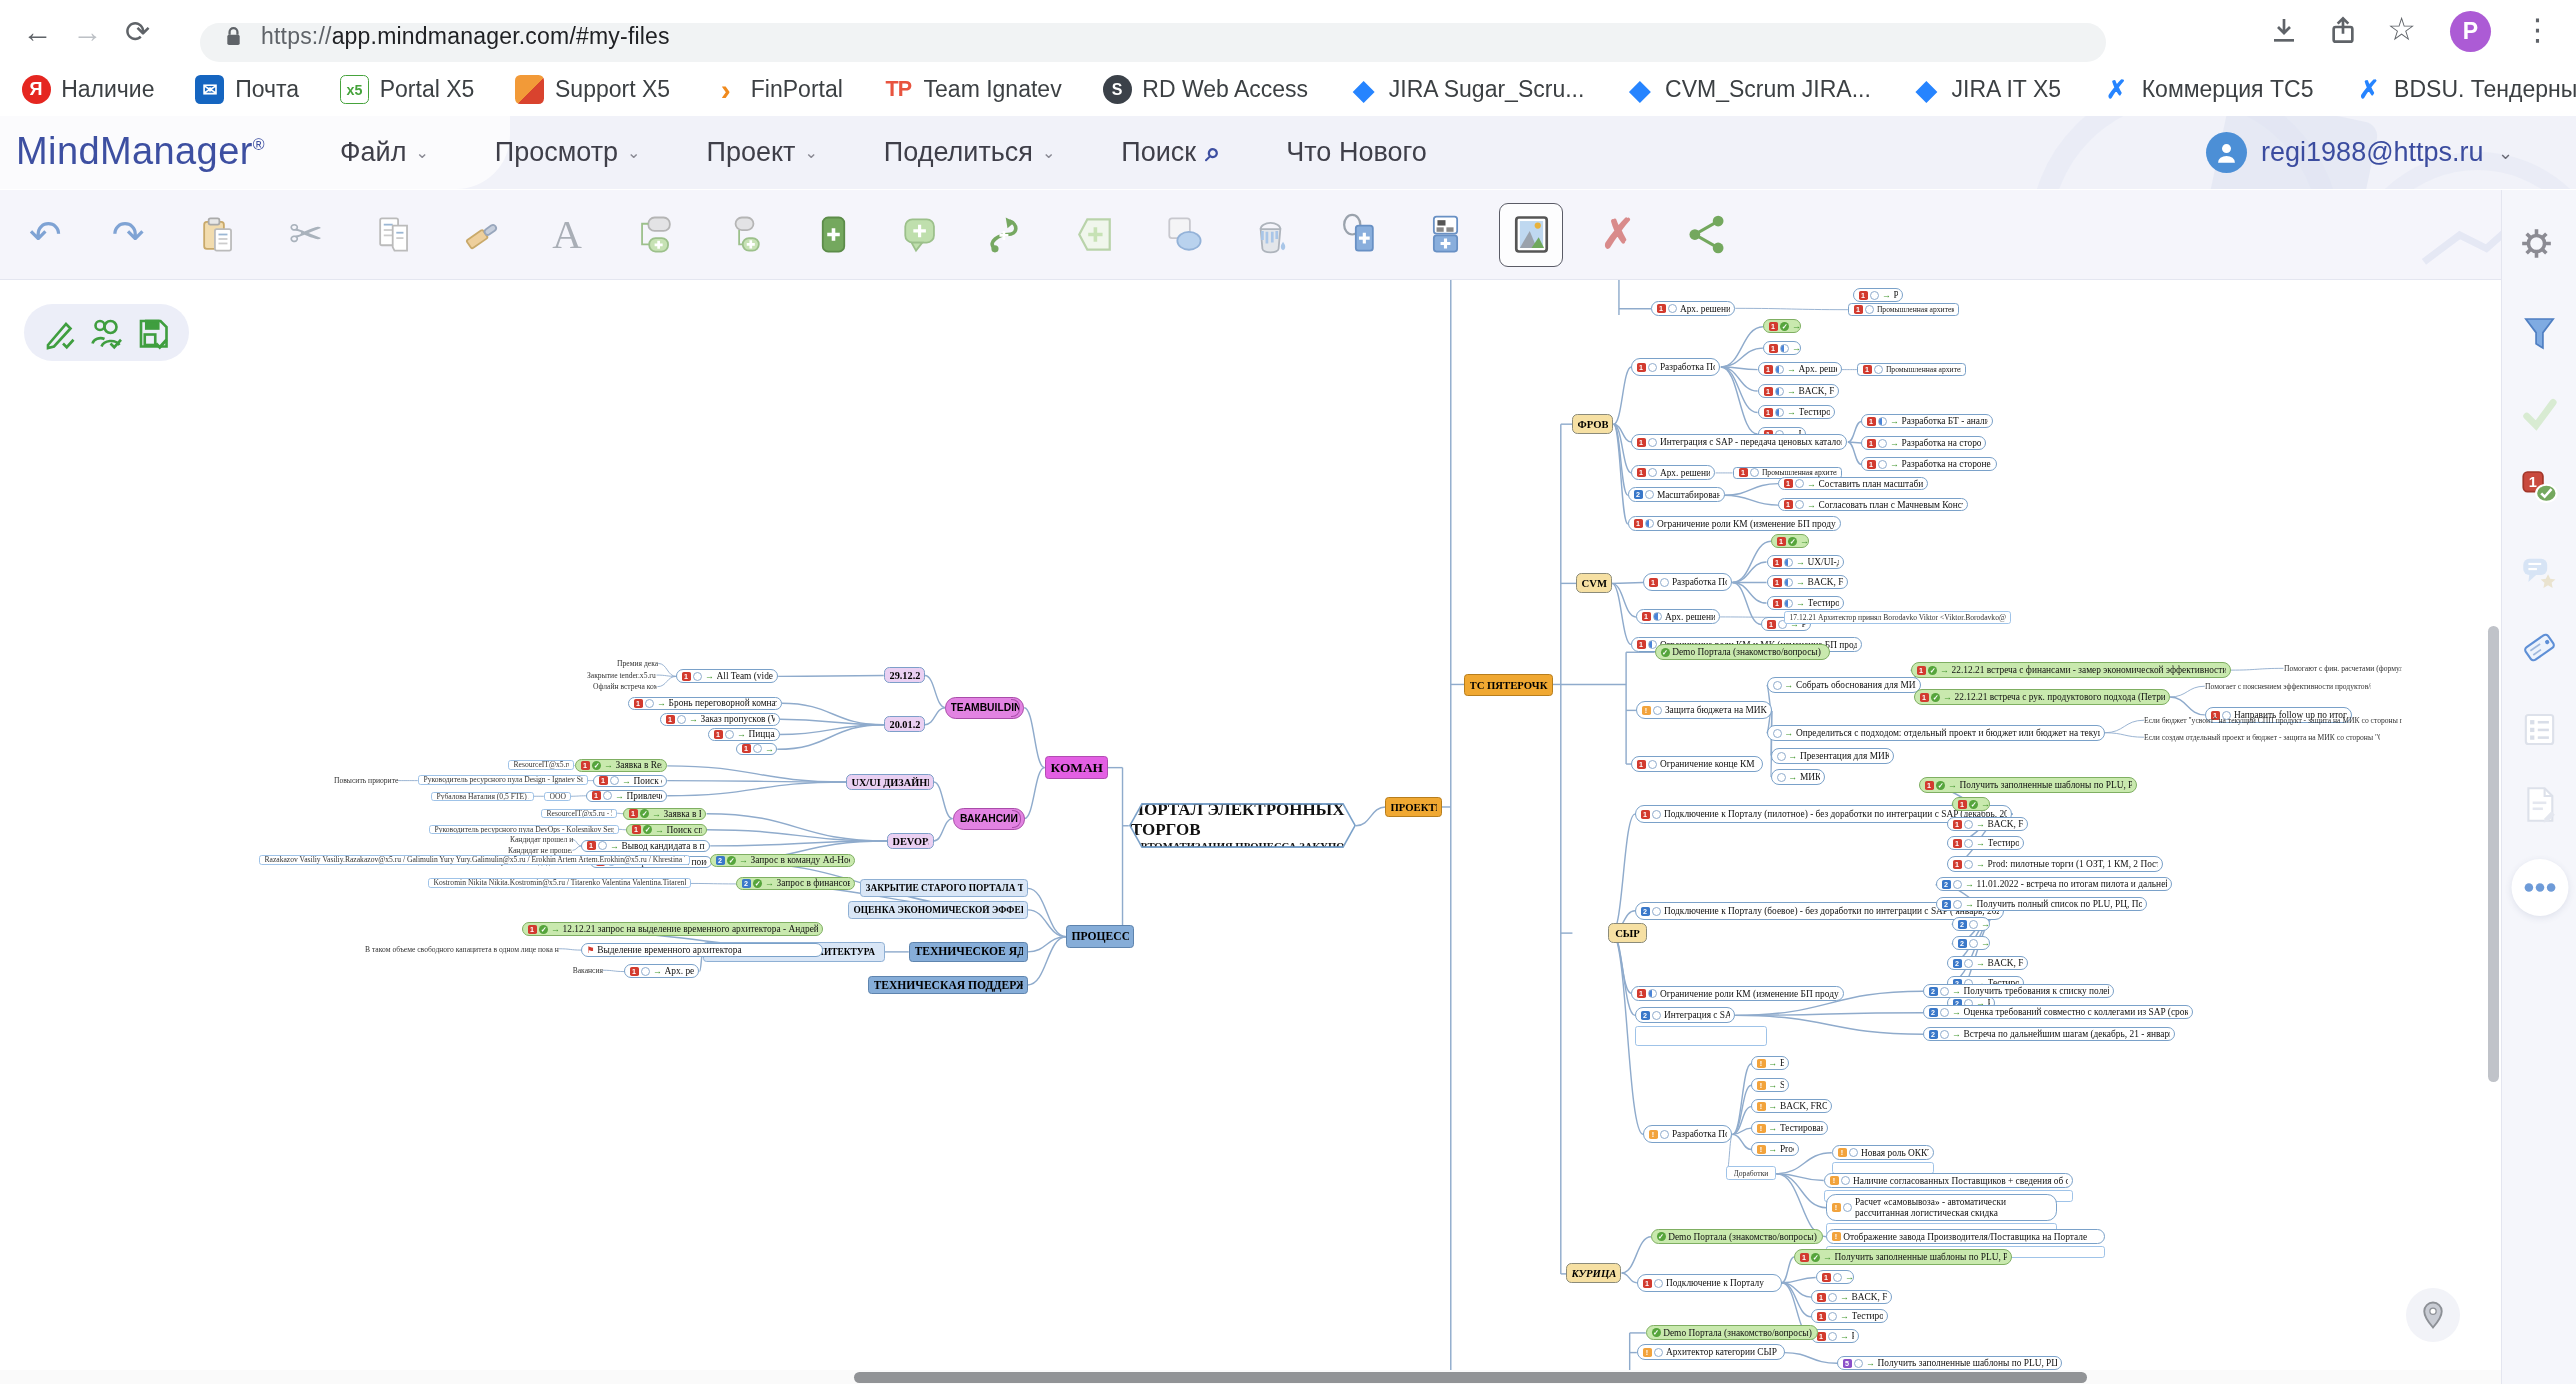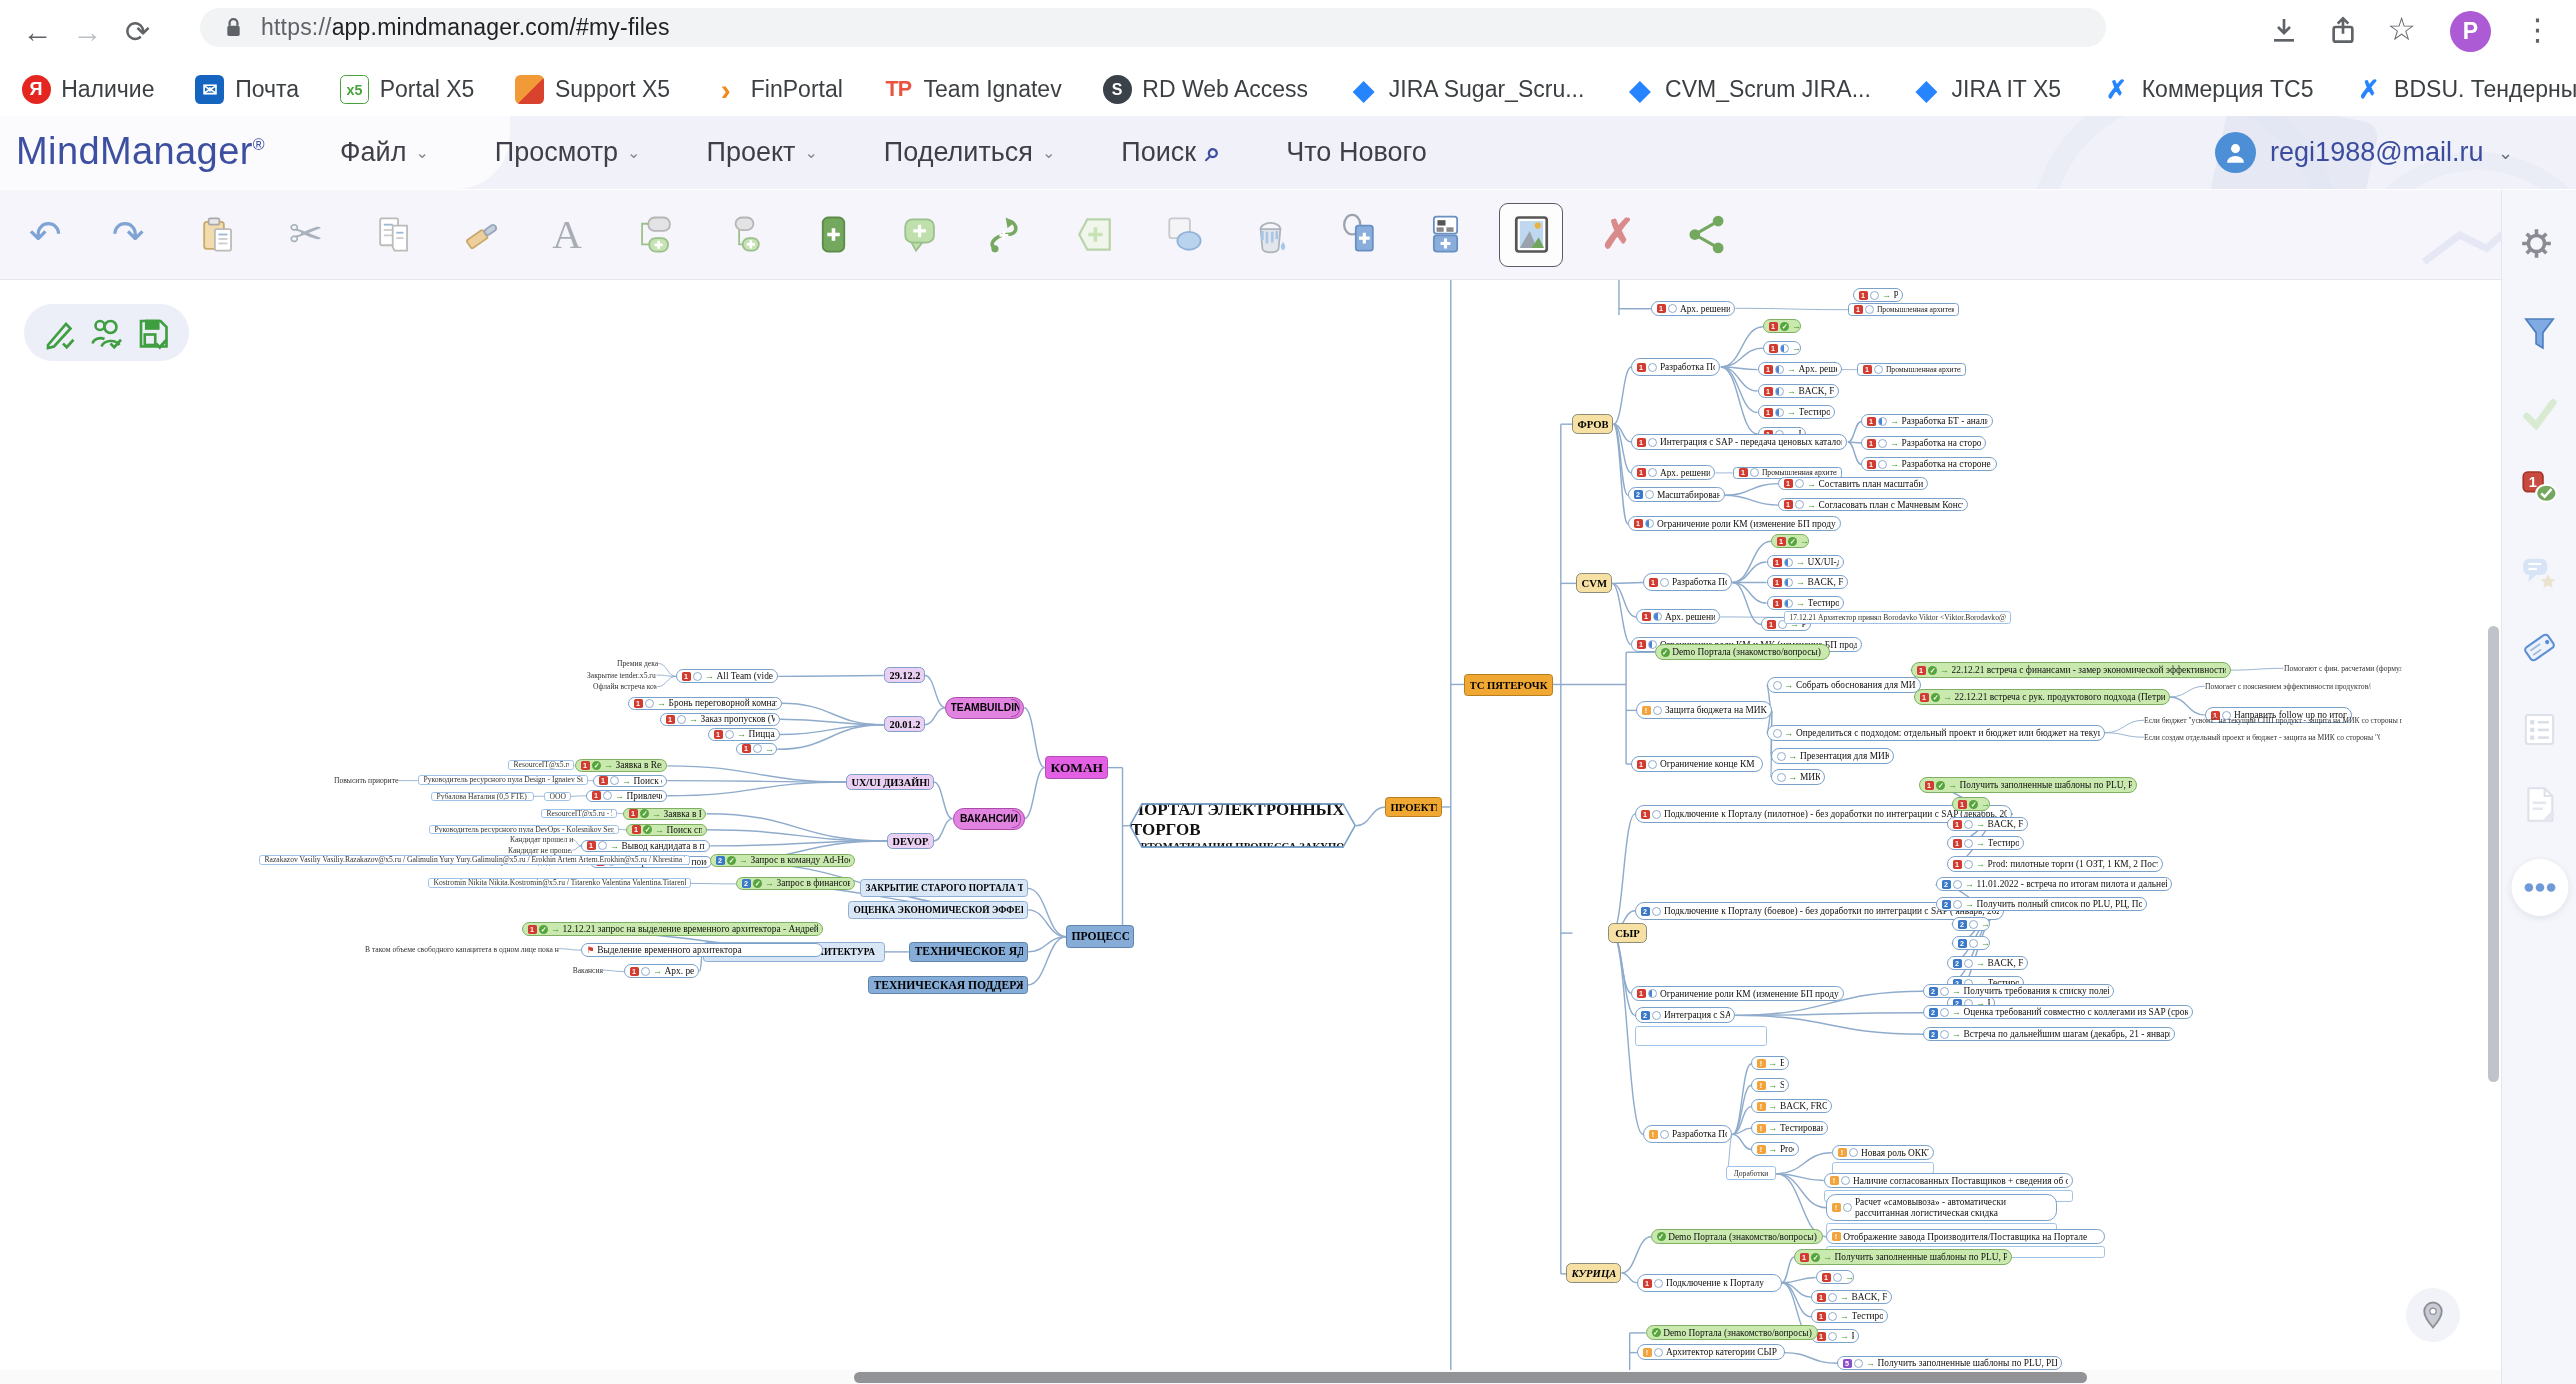--- a/index.html
+++ b/index.html
@@ -2,21 +2,21 @@
 <html style="font-size:14.3px"><head>
 <meta charset="utf-8">
 <style>
   html,body{margin:0;padding:0;width:2576px;height:1385px;overflow:hidden;background:#fff;
     font-family:"Liberation Sans",sans-serif;-webkit-font-smoothing:antialiased;position:relative}
   .abs{position:absolute}
   
   #browser-bar{left:0;top:0;width:2576px;height:63px;background:#fff;display:flex;align-items:center}
   .nav-btn{width:50px;height:50px;display:flex;align-items:center;justify-content:center;font-size:30px;color:#5f6368;border-radius:50%;flex:none}
   .nav-btn.dis{color:#bdc1c6}
-  #url-pill{left:200px;top:8px;width:1906px;height:39px;background:#f1f3f4;border-radius:19.7px;display:flex;align-items:center;padding-left:19.7px;box-sizing:border-box}
+  #url-pill{left:200px;top:23px;width:1906px;height:39px;background:#f1f3f4;border-radius:19.7px;display:flex;align-items:flex-start;padding-left:19.7px;box-sizing:border-box}
   #url-text{font-size:23px;color:#202124;margin-left:14.3px;letter-spacing:0.2px}
   #url-text .scheme{color:#5f6368}
   .chrome-ic{width:39px;height:39px;display:flex;align-items:center;justify-content:center}
   #avatar-p{width:41px;height:41px;border-radius:50%;background:#AC5BD5;color:#fff;font-size:23px;font-weight:bold;display:flex;align-items:center;justify-content:center}
   
   #bookmarks-bar{left:0;top:63px;width:2576px;height:54px;background:#fff;border-bottom:0.9px solid #ececec;display:flex;align-items:center;padding-left:21.5px;box-sizing:border-box}
   .bm{display:flex;align-items:center;margin-right:41px;flex:none;cursor:pointer}
   .bm .lbl{font-size:23px;color:#3c4043;margin-left:10.7px;white-space:nowrap}
   .fav{width:29px;height:29px;border-radius:5.4px;display:flex;align-items:center;justify-content:center;font-weight:bold;flex:none}
   .fav-yandex{background:#e52620;color:#fff;border-radius:50%;font-size:18px}
@@ -1063,21 +1063,21 @@
         <span>Что Нового</span>
       </div>
   </div>
   <div class="abs" id="user-box">
     <div id="user-avatar">
       <svg width="27" height="27" viewBox="0 0 48 48">
           <circle cx="24" cy="17" r="8" fill="#fff"></circle>
           <path d="M9 42 a15 12 0 0 1 30 0" fill="#fff"></path>
         </svg>
     </div>
-    <span id="user-email">regi1988@mail.ru</span>
+    <span id="user-email">regi1988@https.ru</span>
     <span id="user-chev">⌄</span>
   </div>
 </div>
 
 <div class="abs" id="toolbar">
   <div class="abs decor" style="left:2415px;top:9px;width:125px;height:81px">
     <svg width="125" height="81" viewBox="0 0 140 90">
         <path d="M10 70 L50 40 L80 55 L125 15" stroke="#D9DEF0" stroke-width="8" fill="none"></path>
         <path d="M105 15 h22 v22" stroke="#D9DEF0" stroke-width="8" fill="none"></path>
       </svg>

